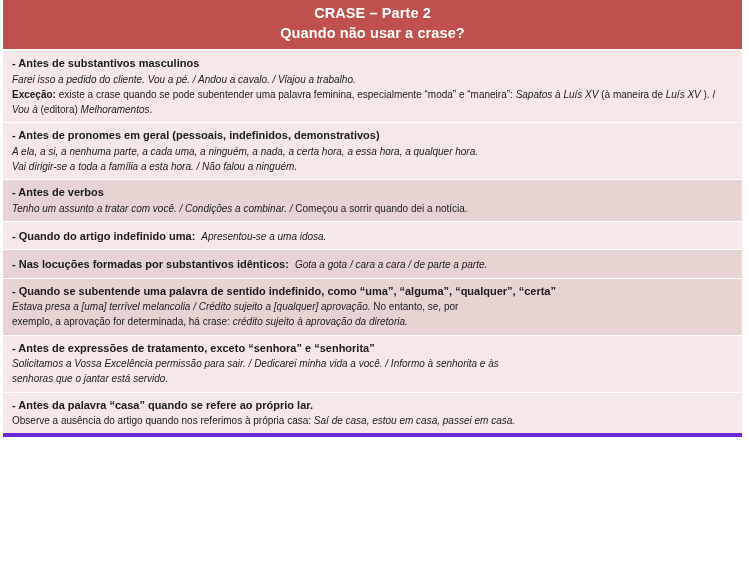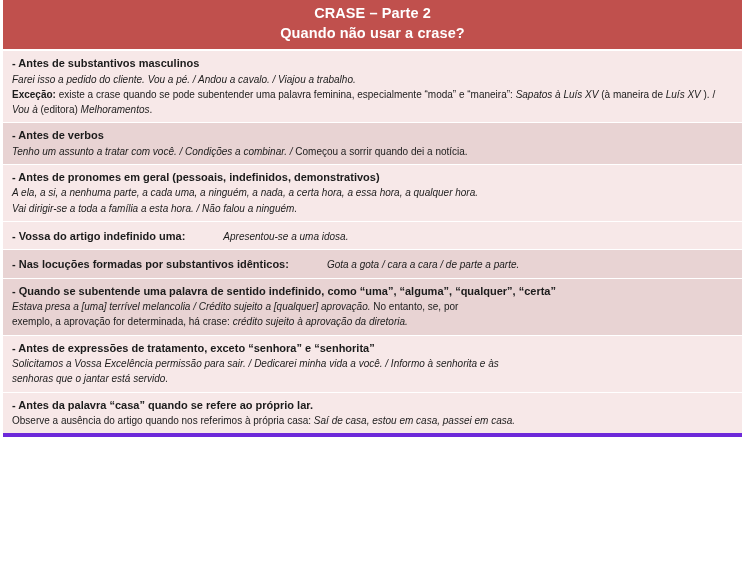--- a/index.html
+++ b/index.html
@@ -71,52 +71,52 @@
     font-style: italic;
     color: #1b1b1b;
     line-height: 1.52;
     margin: 0;
   }
   .ex .up   { font-style: normal; }
   .ex .it   { font-style: italic; }
 
   
   .inline-row .rule { display: inline; }
-  .inline-row .ex   { display: inline; padding-left: 6px; margin-left: 32px; }
+  .inline-row .ex   { display: inline; padding-left: 6px; }
 </style>
 </head>
 <body>
 
 <div id="sheet">
   <div class="table-wrap">
 
     <div class="hdr">
       <div class="hdr-line1">CRASE – Parte 2</div>
       <div class="hdr-line2"><span>Quando </span><span class="u">não</span><span> usar a crase?</span></div>
     </div>
 
     <div class="row light">
       <p class="rule">- Antes de substantivos  masculinos</p>
       <p class="ex">Farei isso a pedido do cliente. Vou a pé. / Andou a cavalo. / Viajou a trabalho.</p>
       <p class="ex"><span class="up" style="font-weight:bold">Exceção:</span><span class="up"> existe a crase quando se pode subentender uma palavra feminina, especialmente “moda” e “maneira”: </span><span class="it">Sapatos à Luís XV</span><span class="up"> (à maneira de </span><span class="it">Luís XV</span><span class="up"> ). / </span><span class="it">Vou à</span><span class="up"> (editora) </span><span class="it">Melhoramentos</span><span class="up">.</span></p>
     </div>
 
-    <div class="row dark">
-      <p class="rule">- Antes de verbos</p>
-      <p class="ex"><span class="it">Tenho um assunto a tratar com você.  /  Condições a combinar. / </span><span class="up">Começou  a sorrir  quando dei a notícia.</span></p>
-    </div>
-
     <div class="row light">
       <p class="rule">- Antes de pronomes em geral (pessoais, indefinidos,  demonstrativos)</p>
       <p class="ex">A ela, a si, a nenhuma parte, a cada uma, a ninguém, a nada, a certa hora, a essa hora, a qualquer hora.</p>
       <p class="ex">Vai dirigir-se a toda a família a esta hora. / Não falou a ninguém.</p>
     </div>
 
+    <div class="row dark">
+      <p class="rule">- Antes de verbos</p>
+      <p class="ex"><span class="it">Tenho um assunto a tratar com você.  /  Condições a combinar. / </span><span class="up">Começou  a sorrir  quando dei a notícia.</span></p>
+    </div>
+
     <div class="row light inline-row">
-      <p class="rule">- Vossa do artigo indefinido  uma:</p><p class="ex">Apresentou-se a uma idosa.</p>
+      <p class="rule">- Quando do artigo indefinido  uma:</p><p class="ex">Apresentou-se a uma idosa.</p>
     </div>
 
     <div class="row dark inline-row">
       <p class="rule">- Nas locuções formadas  por substantivos  idênticos:</p><p class="ex">Gota a gota / cara a cara / de parte a parte.</p>
     </div>
 
     <div class="row dark">
       <p class="rule">- Quando  se subentende  uma palavra de sentido indefinido, como “uma”, “alguma”, “qualquer”, “certa”</p>
       <p class="ex"><span class="it">Estava presa a [uma] terrível melancolia / Crédito sujeito a [qualquer] aprovação.</span><span class="up"> No entanto, se, por</span></p>
       <p class="ex"><span class="up">exemplo,  a aprovação for determinada, há crase: </span><span class="it">crédito sujeito à aprovação da diretoria.</span></p>

